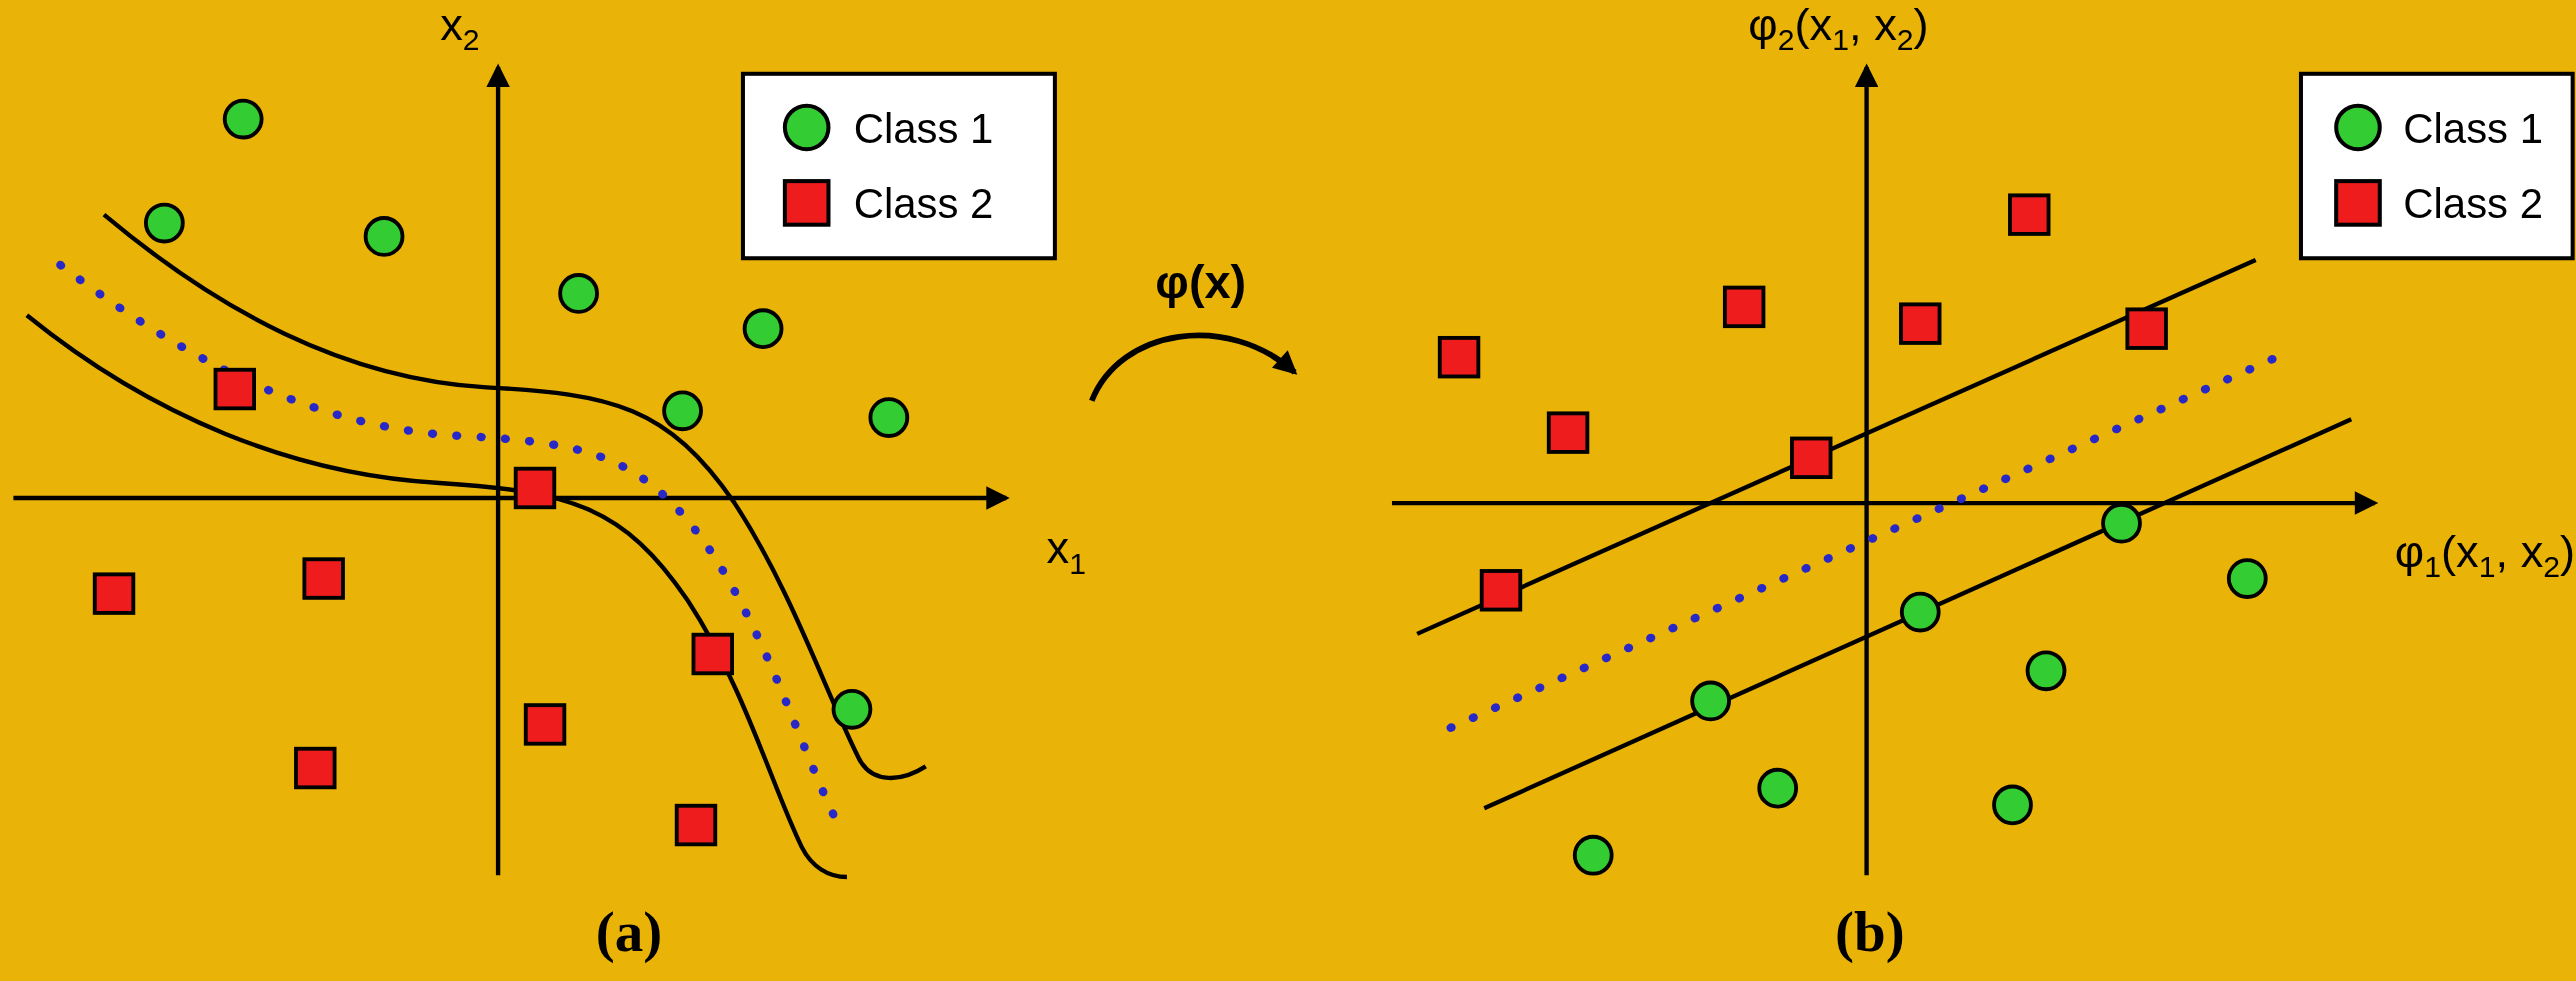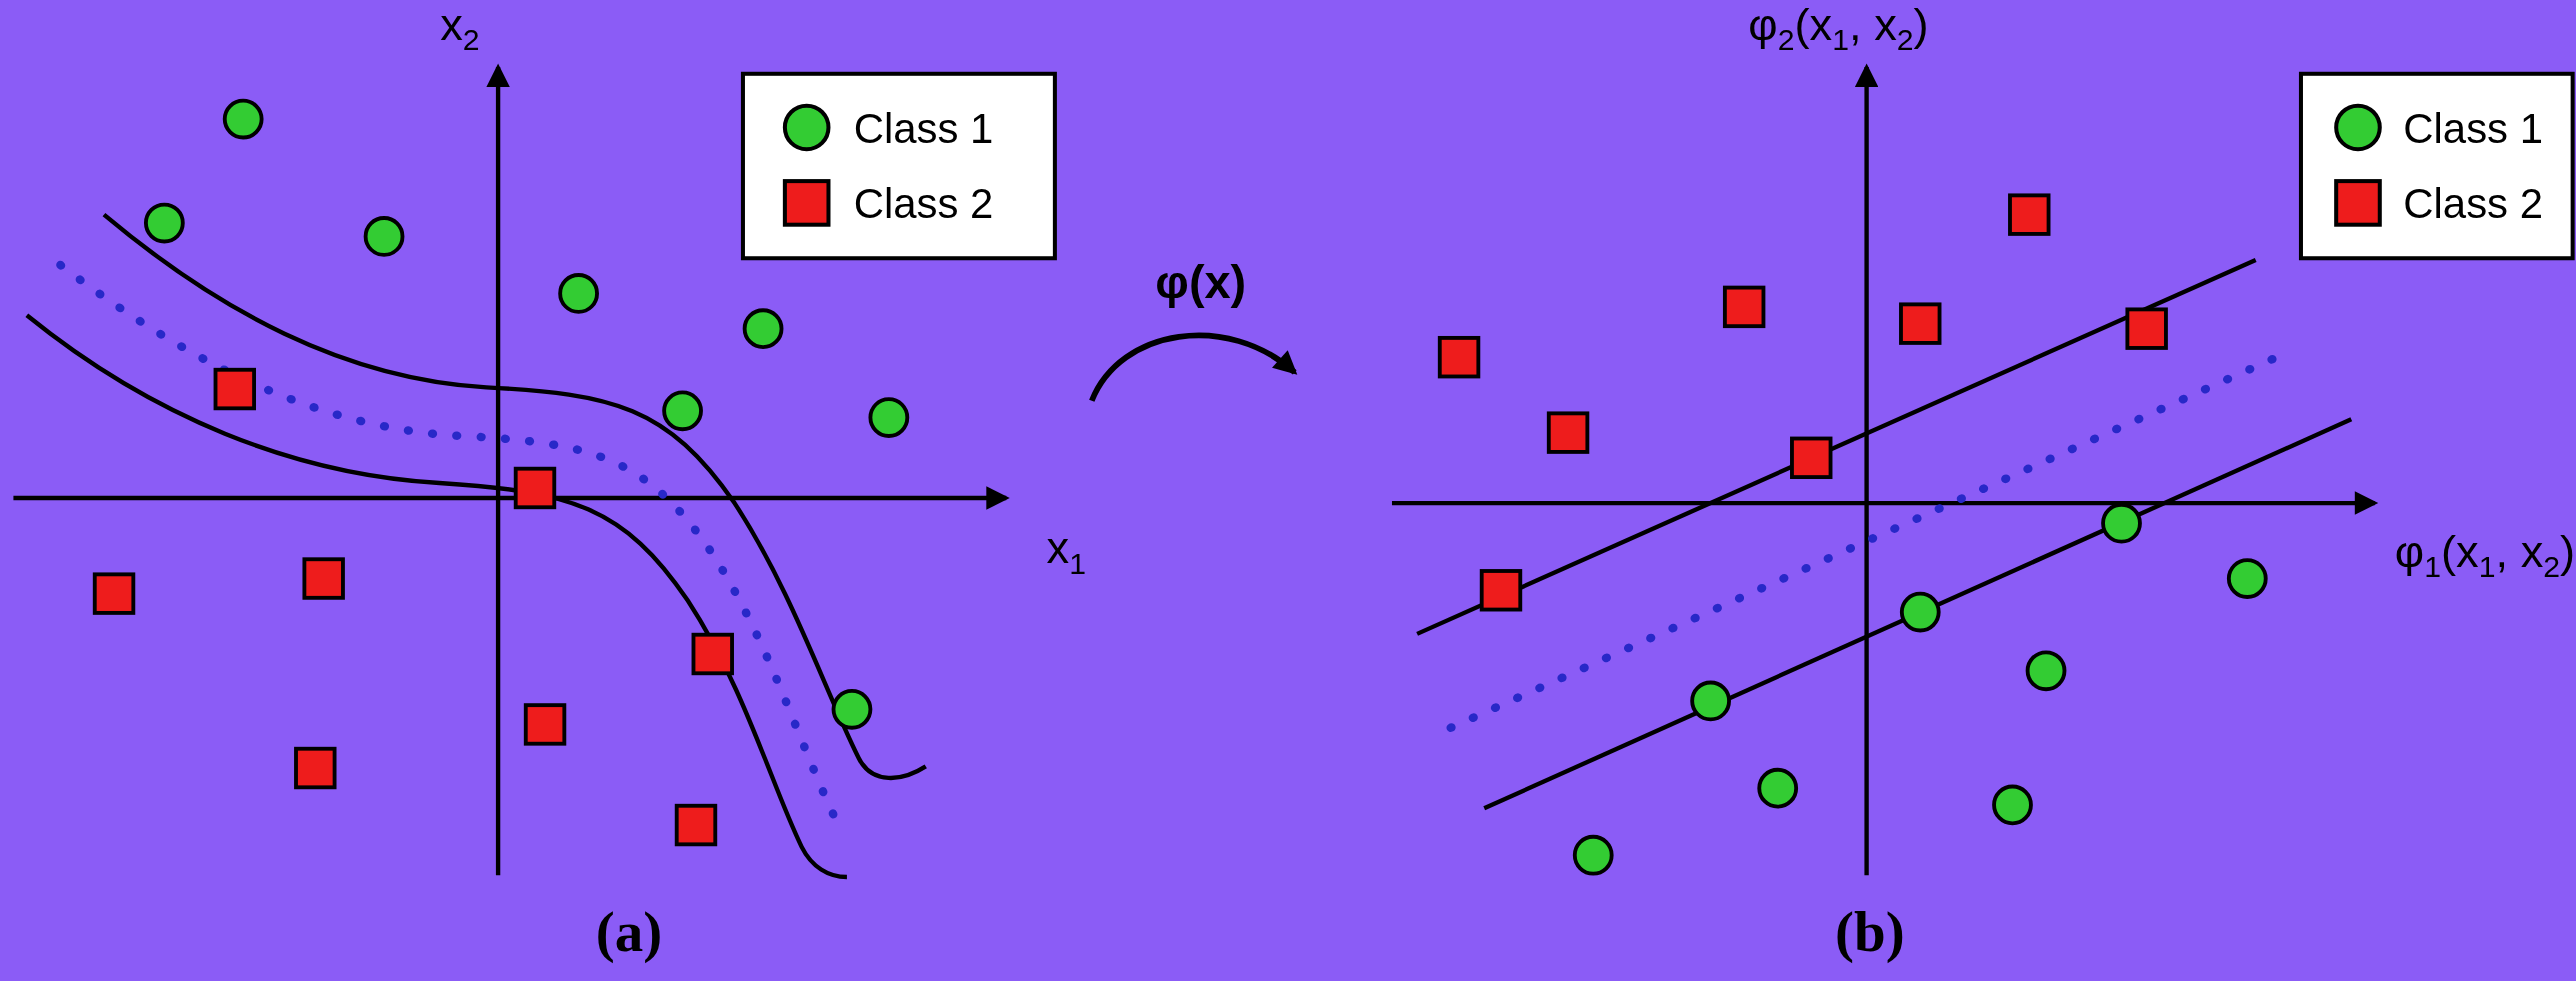--- a/index.html
+++ b/index.html
@@ -3,21 +3,21 @@
 <meta charset="utf-8">
 <style>
   html, body {
     margin: 0;
     padding: 0;
     background: #ffffff;
   }
   .stage {
     width: 2576px;
     height: 981px;
-    background: #8b5cf6;
+    background: #eab308;
     position: relative;
   }
   svg text {
     font-family: "Liberation Sans", sans-serif;
     fill: #000000;
   }
   .axis-label { font-size: 27px; }
   .axis-label .sub { font-size: 18px; }
   .legend-label { font-size: 25px; }
   .caption {

